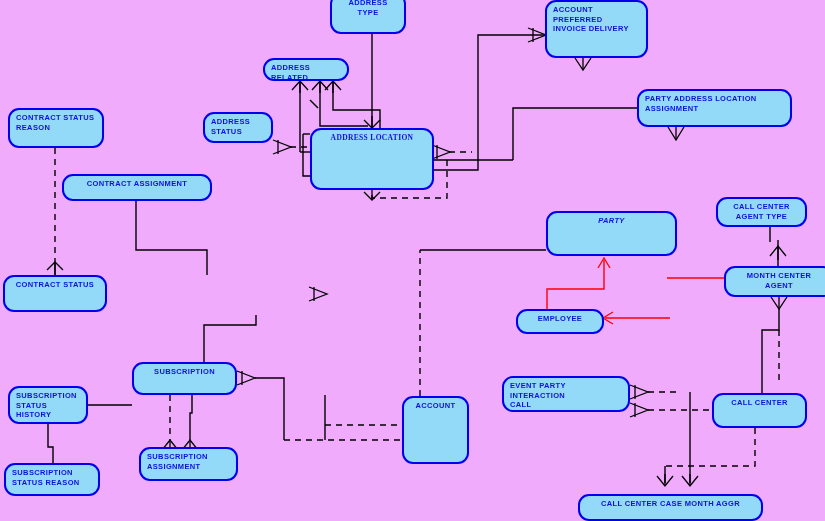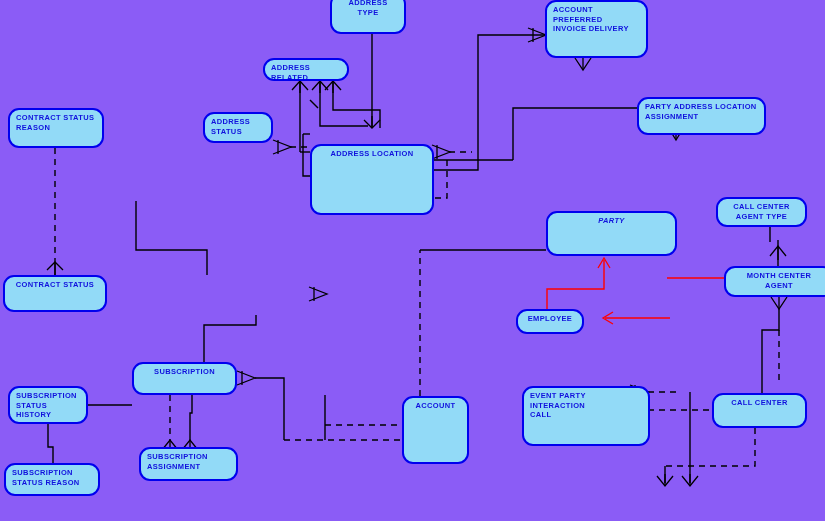--- a/index.html
+++ b/index.html
@@ -8,21 +8,21 @@
     padding: 0;
     background: #ffffff;
   }
   body {
     font-family: "Liberation Sans", sans-serif;
   }
   #canvas {
     position: relative;
     width: 825px;
     height: 521px;
-    background: #8b5cf6;
+    background: #f0abfc;
     overflow: hidden;
   }
   #wires {
     position: absolute;
     left: 0;
     top: 0;
     width: 825px;
     height: 521px;
     pointer-events: none;
   }
@@ -235,73 +235,76 @@
     <span class="label">ACCOUNT
 PREFERRED
 INVOICE DELIVERY</span>
   </div>
 
   <div class="entity left" style="left:263px; top:58px; width:86px; height:23px;">
     <span class="label">ADDRESS
 RELATED</span>
   </div>
 
-  <div class="entity left" style="left:637px; top:89px; width:129px; height:38px;margin-top:8px;">
+  <div class="entity left" style="left:637px; top:89px; width:155px; height:38px;">
     <span class="label">PARTY ADDRESS LOCATION
 ASSIGNMENT</span>
   </div>
 
   <div class="entity left" style="left:8px; top:108px; width:96px; height:40px;">
     <span class="label">CONTRACT STATUS
 REASON</span>
   </div>
 
   <div class="entity left" style="left:203px; top:112px; width:70px; height:31px;">
     <span class="label">ADDRESS
 STATUS</span>
   </div>
 
-  <div class="entity center" style="left:310px; top:144px; width:124px; height:71px;">
+  <div class="entity center" style="left:310px; top:128px; width:124px; height:62px;font-family:Liberation Serif, serif;">
     <span class="label">ADDRESS LOCATION</span>
   </div>
 
+  <div class="entity center" style="left:62px; top:174px; width:150px; height:27px;">
+    <span class="label">CONTRACT ASSIGNMENT</span>
+  </div>
 
   <div class="entity center" style="left:716px; top:197px; width:91px; height:30px;">
     <span class="label">CALL CENTER
 AGENT TYPE</span>
   </div>
 
   <div class="entity center" style="left:546px; top:211px; width:131px; height:45px;font-style:italic;">
     <span class="label">PARTY</span>
   </div>
 
   <div class="entity center" style="left:724px; top:266px; width:110px; height:31px;">
     <span class="label">MONTH CENTER AGENT</span>
   </div>
 
   <div class="entity center" style="left:3px; top:275px; width:104px; height:37px;">
     <span class="label">CONTRACT STATUS</span>
   </div>
 
 
-  <div class="entity center" style="left:516px; top:309px; width:68px; height:25px;">
+  <div class="entity center" style="left:516px; top:309px; width:88px; height:25px;">
     <span class="label">EMPLOYEE</span>
   </div>
 
   <div class="entity center" style="left:132px; top:362px; width:105px; height:33px;">
     <span class="label">SUBSCRIPTION</span>
   </div>
 
   <div class="entity left" style="left:8px; top:386px; width:80px; height:38px;">
     <span class="label">SUBSCRIPTION
 STATUS
 HISTORY</span>
   </div>
 
-  <div class="entity left" style="left:502px; top:386px; width:128px; height:60px;margin-left:20px;">
+  <div class="entity left" style="left:502px; top:376px; width:128px; height:36px;">
     <span class="label">EVENT PARTY INTERACTION
 CALL</span>
   </div>
 
   <div class="entity center" style="left:402px; top:396px; width:67px; height:68px;">
     <span class="label">ACCOUNT</span>
   </div>
 
   <div class="entity center" style="left:712px; top:393px; width:95px; height:35px;">
     <span class="label">CALL CENTER</span>
@@ -310,14 +313,17 @@
   <div class="entity left" style="left:139px; top:447px; width:99px; height:34px;">
     <span class="label">SUBSCRIPTION
 ASSIGNMENT</span>
   </div>
 
   <div class="entity left" style="left:4px; top:463px; width:96px; height:33px;">
     <span class="label">SUBSCRIPTION
 STATUS REASON</span>
   </div>
 
+  <div class="entity center" style="left:578px; top:494px; width:185px; height:27px;">
+    <span class="label">CALL CENTER CASE MONTH AGGR</span>
+  </div>
 
 </div>
 
 </body></html>

